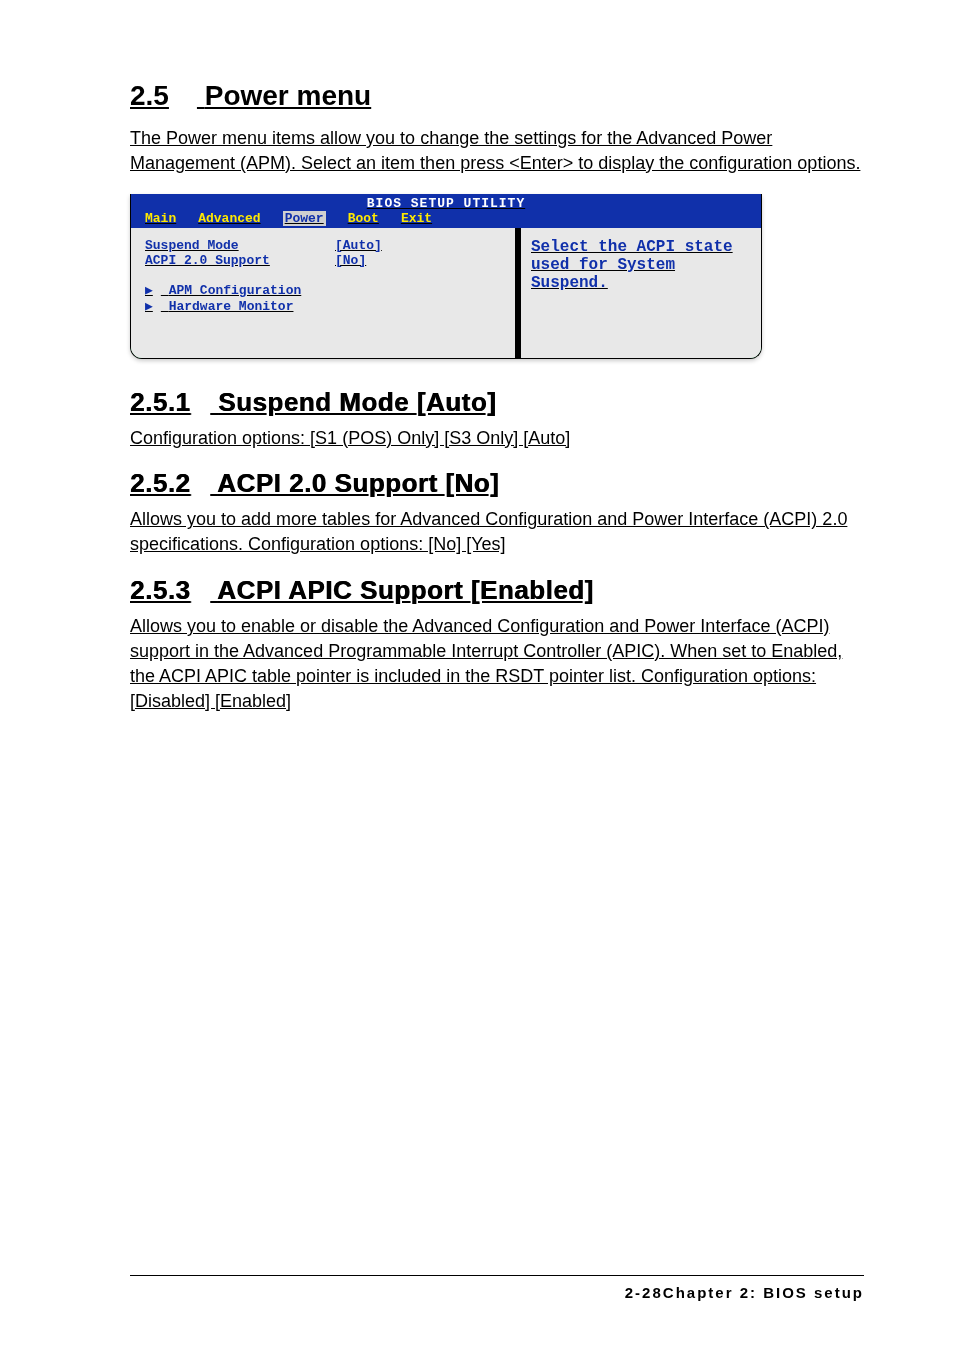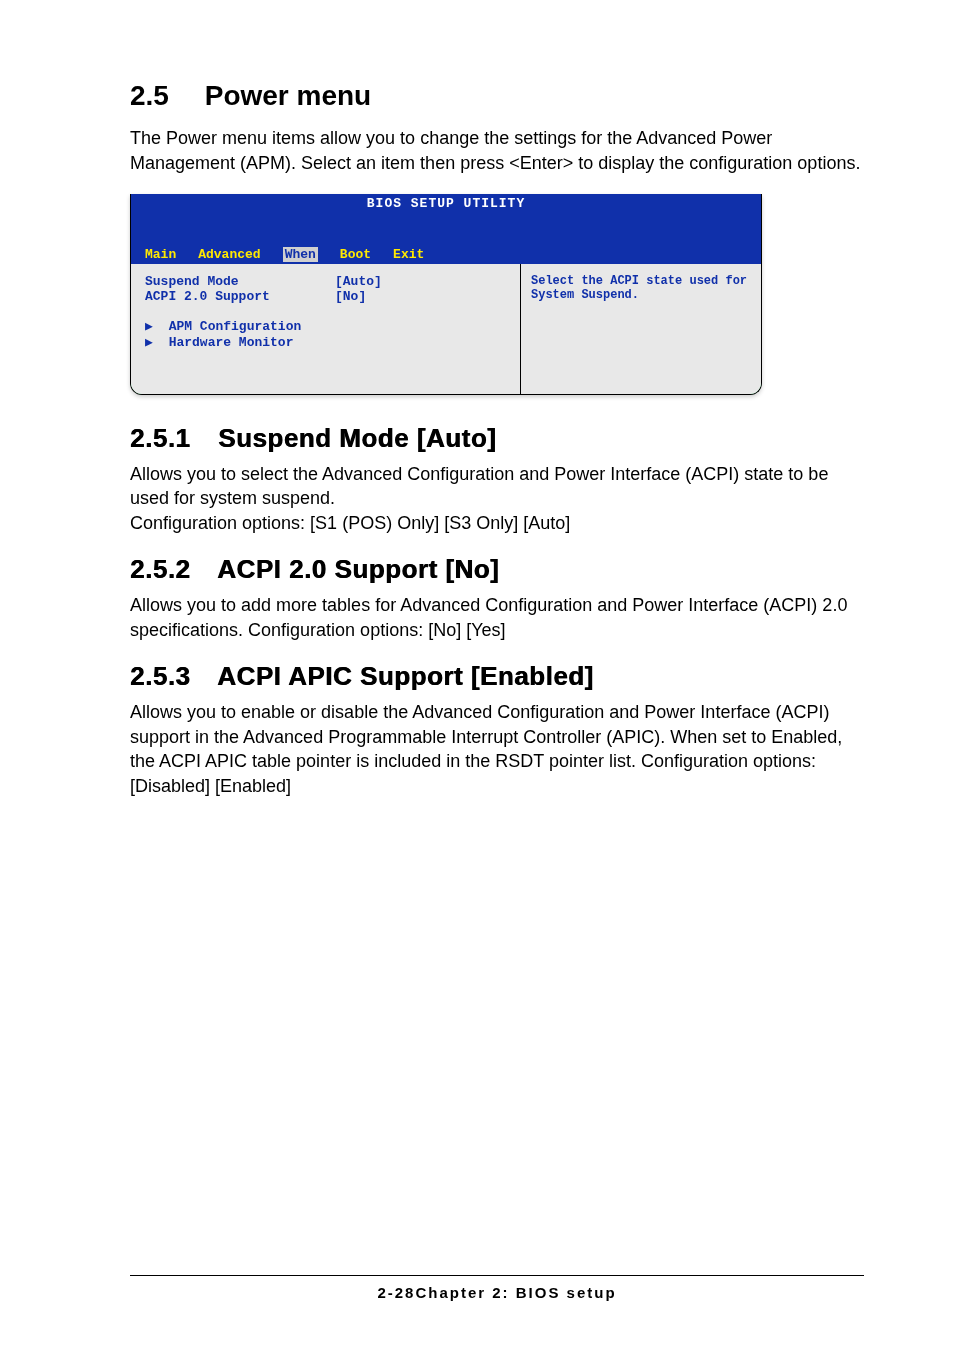--- a/index.html
+++ b/index.html
@@ -9,20 +9,21 @@
     font-family: Verdana, Geneva, sans-serif;
     font-size: 18px;
     color: #000;
   }
   .page {
     width: 954px;
     min-height: 1351px;
     box-sizing: border-box;
     padding: 80px 90px 30px 130px;
     position: relative;
+    text-decoration: underline;
   }
   h1.section-heading {
     font-family: Verdana, Geneva, sans-serif;
     font-weight: 700;
     font-size: 28px;
     margin: 0 0 14px 0;
   }
   h1.section-heading .num { margin-right: 28px; }
   p.body-text {
     font-size: 18px;
@@ -52,21 +53,21 @@
     text-align: center;
     font-weight: bold;
     letter-spacing: 1px;
   }
   .bios-tabs {
     display: flex;
     padding-left: 14px;
     gap: 22px;
     font-weight: bold;
   }
-  .bios-tab { color: #ffe900; margin-top: 36px; }
+  .bios-tab { color: #ffe900; }
   .bios-tab.active {
     background: #d0d0d0;
     color: #1030aa;
     padding: 0 2px;
     font-weight: bold;
   }
   .bios-body {
     display: flex;
     background: #e8e8e8;
     padding: 0;
@@ -74,24 +75,24 @@
   }
   .bios-left {
     flex: 1;
     padding: 10px 6px 14px 14px;
     color: #1030aa;
     font-weight: bold;
   }
   .bios-right {
     width: 220px;
     padding: 10px 10px 14px 10px;
-    border-left: 1px solid #000000;
+    border-left: 6px solid #000000;
     color: #1030aa;
     font-weight: bold;
-    font-size: 12px;
+    font-size: 16px;
   }
   .bios-row { display: flex; }
   .bios-row .label { width: 190px; }
   .bios-row .value { }
   .bios-sub { margin-top: 14px; }
   .bios-arrow { color: #1030aa; margin-right: 8px; }
 
   
   h2.sub-heading {
     font-family: Verdana, Geneva, sans-serif;
@@ -105,21 +106,21 @@
 
   
   .page-footer {
     position: absolute;
     bottom: 50px;
     left: 130px;
     right: 90px;
     border-top: 1px solid #000;
     padding-top: 8px;
     display: flex;
-    justify-content: center;
+    justify-content: flex-end;
     font-weight: 700;
     letter-spacing: 2px;
     font-size: 15px;
   }
 </style>
 </head>
 <body>
 
 <div class="page">
 
@@ -129,21 +130,21 @@
   </h1>
 
   <p class="body-text">The Power menu items allow you to change the settings for the Advanced Power Management (APM). Select an item then press &lt;Enter&gt; to display the configuration options.</p>
 
   <div class="bios">
     <div class="bios-header">
       <div class="bios-title">BIOS SETUP UTILITY</div>
       <div class="bios-tabs">
         <span class="bios-tab">Main</span>
         <span class="bios-tab">Advanced</span>
-        <span class="bios-tab active">When</span>
+        <span class="bios-tab active">Power</span>
         <span class="bios-tab">Boot</span>
         <span class="bios-tab">Exit</span>
       </div>
     </div>
     <div class="bios-body">
       <div class="bios-left">
         <div class="bios-row">
           <span class="label">Suspend Mode</span>
           <span class="value">[Auto]</span>
         </div>
@@ -165,21 +166,20 @@
       <div class="bios-right">
         <span>Select the ACPI state used for System Suspend.</span>
       </div>
     </div>
   </div>
 
   <h2 class="sub-heading">
     <span class="num">2.5.1</span>
     <span>Suspend Mode [Auto]</span>
   </h2>
-  <p class="body-text" style="margin-bottom:0">Allows you to select the Advanced Configuration and Power Interface (ACPI) state to be used for system suspend.</p>
   <p class="body-text">Configuration options: [S1 (POS) Only] [S3 Only] [Auto]</p>
 
   <h2 class="sub-heading">
     <span class="num">2.5.2</span>
     <span>ACPI 2.0 Support [No]</span>
   </h2>
   <p class="body-text">Allows you to add more tables for Advanced Configuration and Power Interface (ACPI) 2.0 specifications. Configuration options: [No] [Yes]</p>
 
   <h2 class="sub-heading">
     <span class="num">2.5.3</span>

